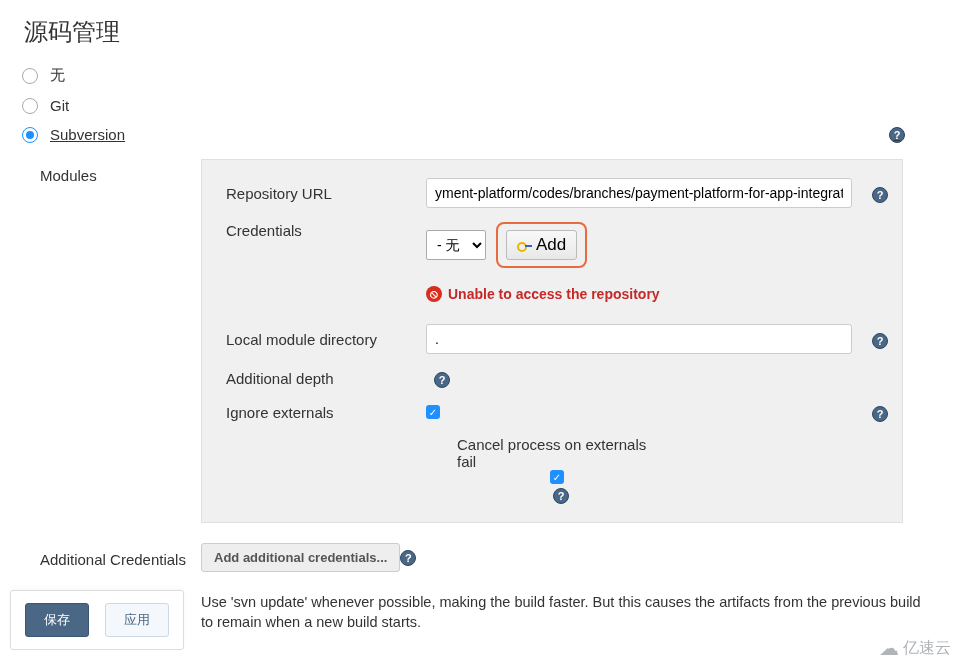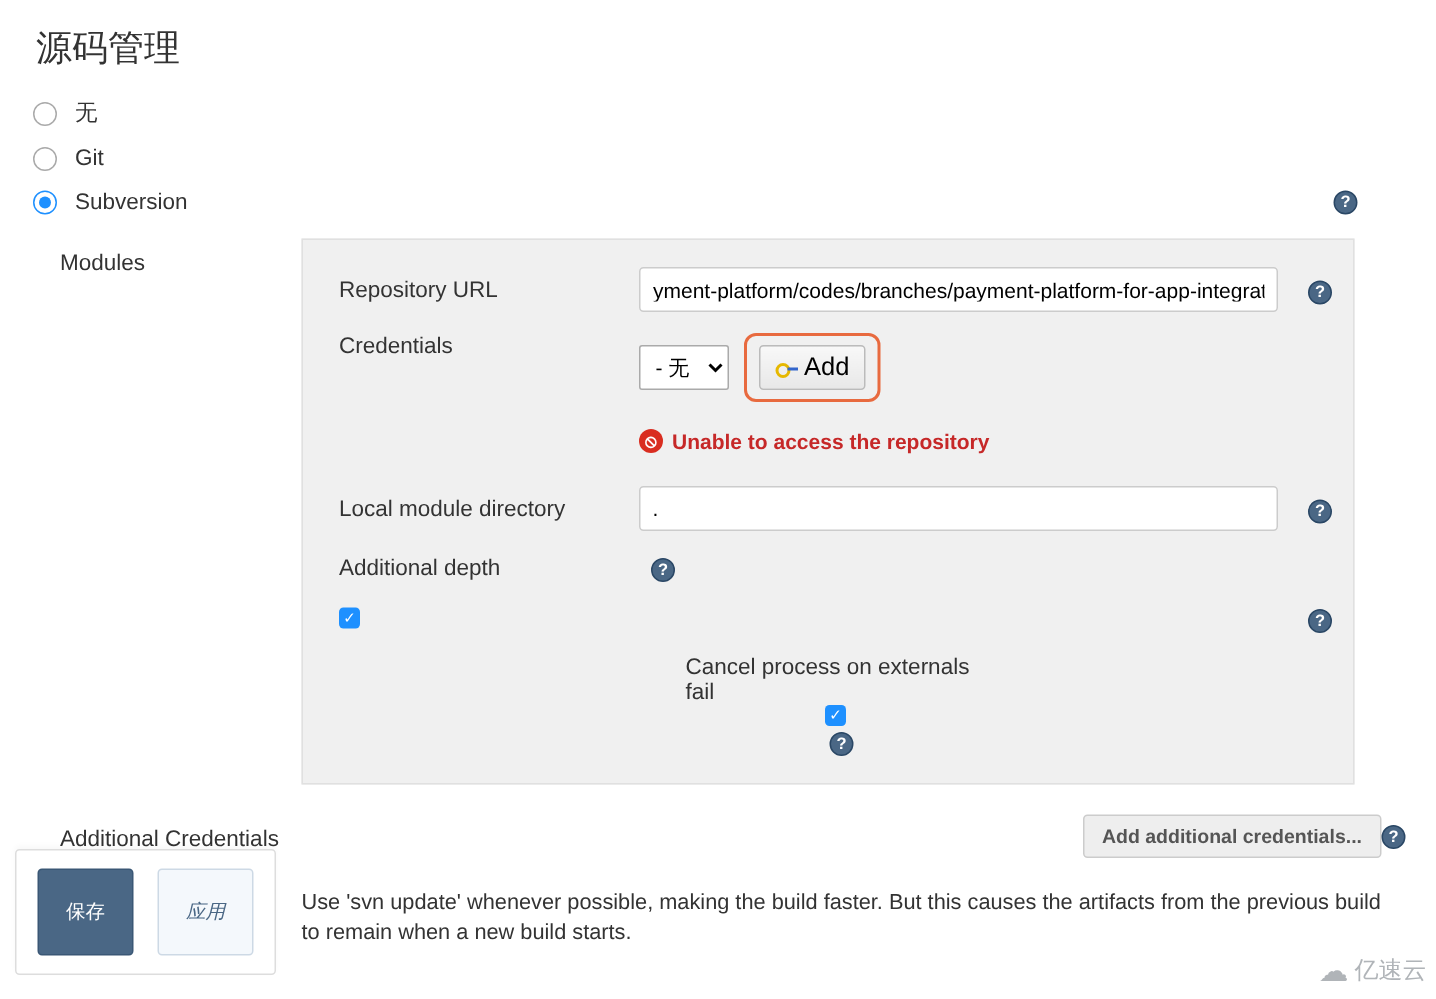--- a/index.html
+++ b/index.html
@@ -47,26 +47,26 @@
     width:16px; height:16px; border-radius:50%;
     background:#4a6785;
     color:#fff;
     display:inline-flex;
     align-items:center;
     justify-content:center;
     font-size:11px;
     font-weight:bold;
     border:1px solid #2a4765;
   }
-  .row-wide { display:flex; align-items:center; justify-content:space-between; padding-right:30px; }
+  .row-wide { display:flex; align-items:center; justify-content:space-between; padding-right:30px;text-decoration:underline; }
 
   .config-body { margin-left: 40px; margin-top: 10px; }
   .config-row { display:flex; align-items:flex-start; margin-bottom: 6px; gap: 11px; }
   .config-row > .row-label { width: 150px; flex-shrink:0; color:#333; font-size:15px; padding-top: 8px; }
-  .config-row > .row-content { flex: 1; padding-right: 20px; }
+  .config-row > .row-content { flex: 1; padding-right: 8px; }
   .module-box {
     background:#f0f0f0;
     border:1px solid #e0e0e0;
     padding: 18px 14px 18px 24px;
     margin-bottom: 6px;
     width: 702px;
   }
   .module-formrow {
     display:flex;
     align-items:center;
@@ -192,24 +192,23 @@
     border-radius:3px;
     padding:7px 18px;
     font-size:13px;
     cursor:pointer;
   }
   .btn-secondary {
     background:#f4f8fc;
     color:#4a6785;
     border:1px solid #cdd9e5;
     border-radius:3px;
-    padding:19px 18px;
+    padding:7px 18px;
     font-size:13px;
     cursor:pointer;
-    font-style:italic;
   }
   .watermark {
     position:absolute;
     right:6px;
     bottom:6px;
     display:flex;
     align-items:center;
     gap:4px;
     color:#b0b4b8;
     font-size:16px;
@@ -290,20 +289,21 @@
         </div>
 
         <div class="module-formrow">
           <div class="flabel">Additional depth</div>
           <div class="help-col">
               <span class="help-icon">?</span>
             </div>
         </div>
 
         <div class="module-formrow">
+          <div class="flabel">Ignore externals</div>
           <div class="fcontrol">
             <span class="checkbox">✓</span>
           </div>
           <div class="help-col">
               <span class="help-icon">?</span>
             </div>
         </div>
 
         <div class="module-formrow" style="margin-bottom:0;flex-direction:column;">
           <div class="flabel">Cancel process on externals fail</div>
@@ -314,21 +314,21 @@
               <span class="help-icon">?</span>
             </div>
         </div>
 
       </div>
     </div>
   </div>
 
   <div class="config-row" style="margin-top:14px;">
     <div class="row-label">Additional Credentials</div>
-    <div class="row-content" style="display:flex; align-items:center; justify-content:flex-end; width:732px;">
+    <div class="row-content" style="display:flex; align-items:center; justify-content:flex-start; width:732px;">
       <button class="btn-gray">Add additional credentials...</button>
       <span class="help-icon">?</span>
     </div>
   </div>
 
   <div class="config-row" style="margin-top:14px;">
     <div class="row-label">Check-out Strategy</div>
     <div class="row-content">
       <div class="desc-text">Use 'svn update' whenever possible, making the build faster. But this causes the artifacts from the previous build to remain when a new build starts.</div>
     </div>

